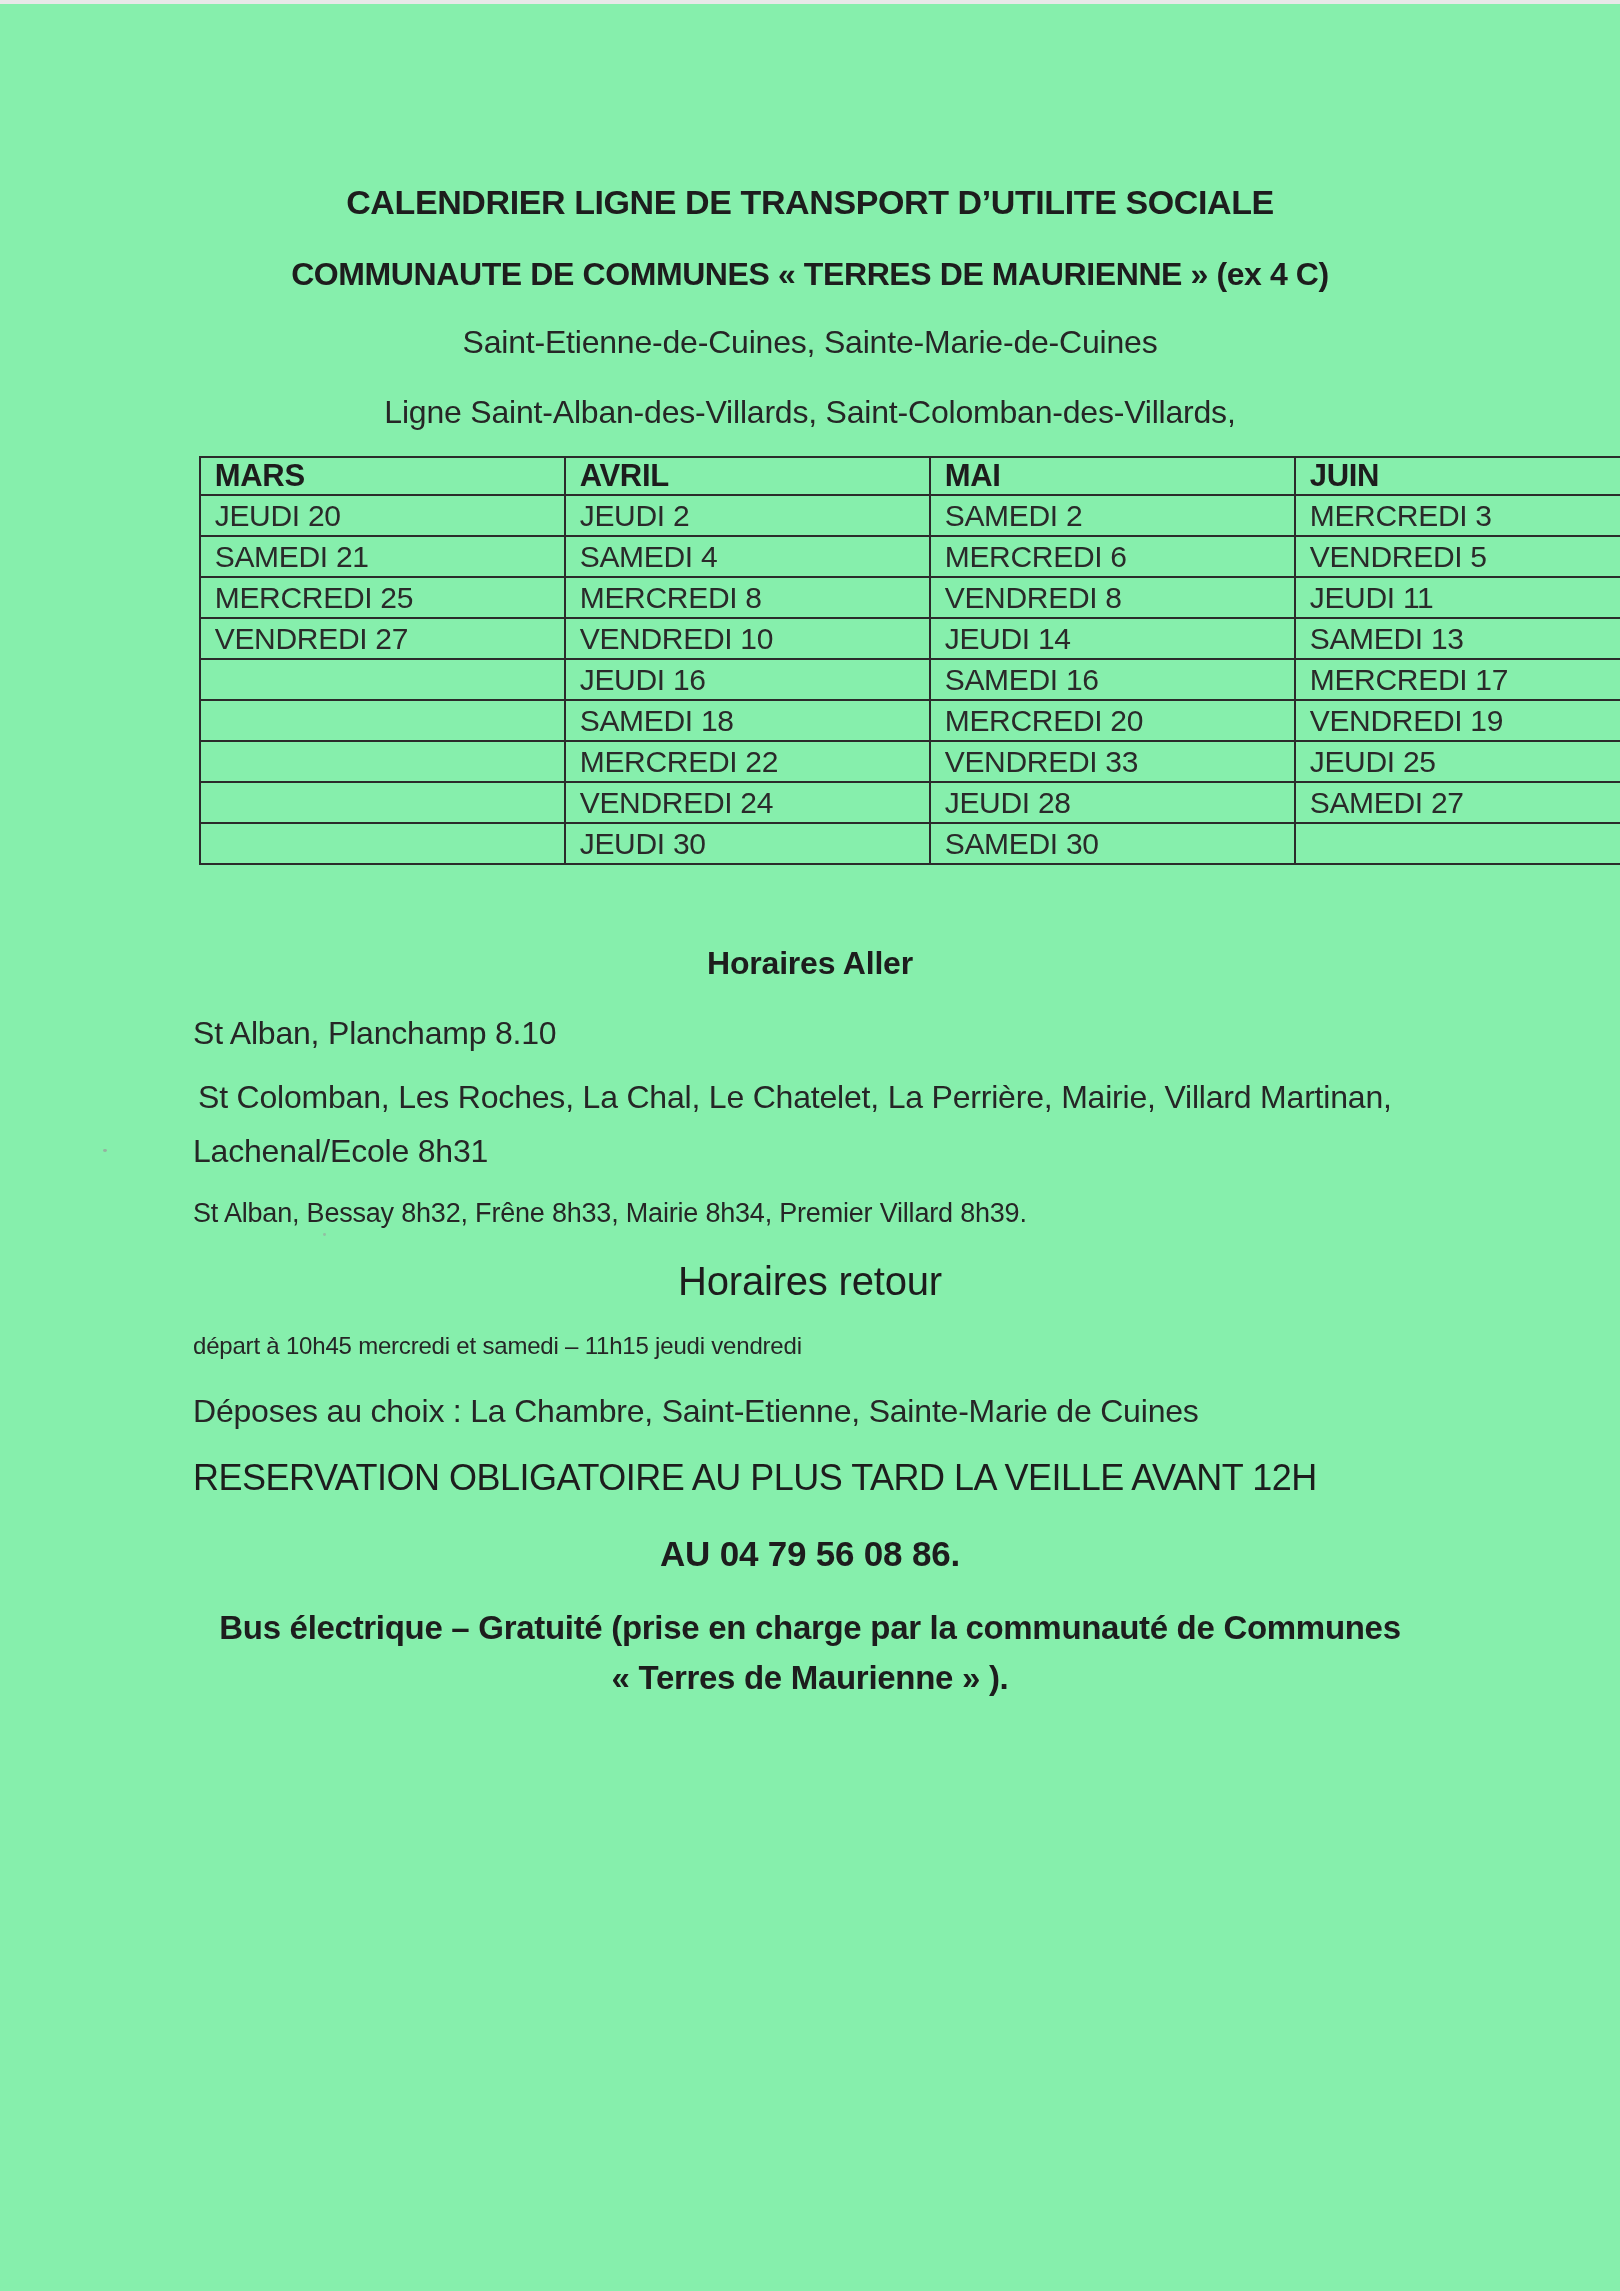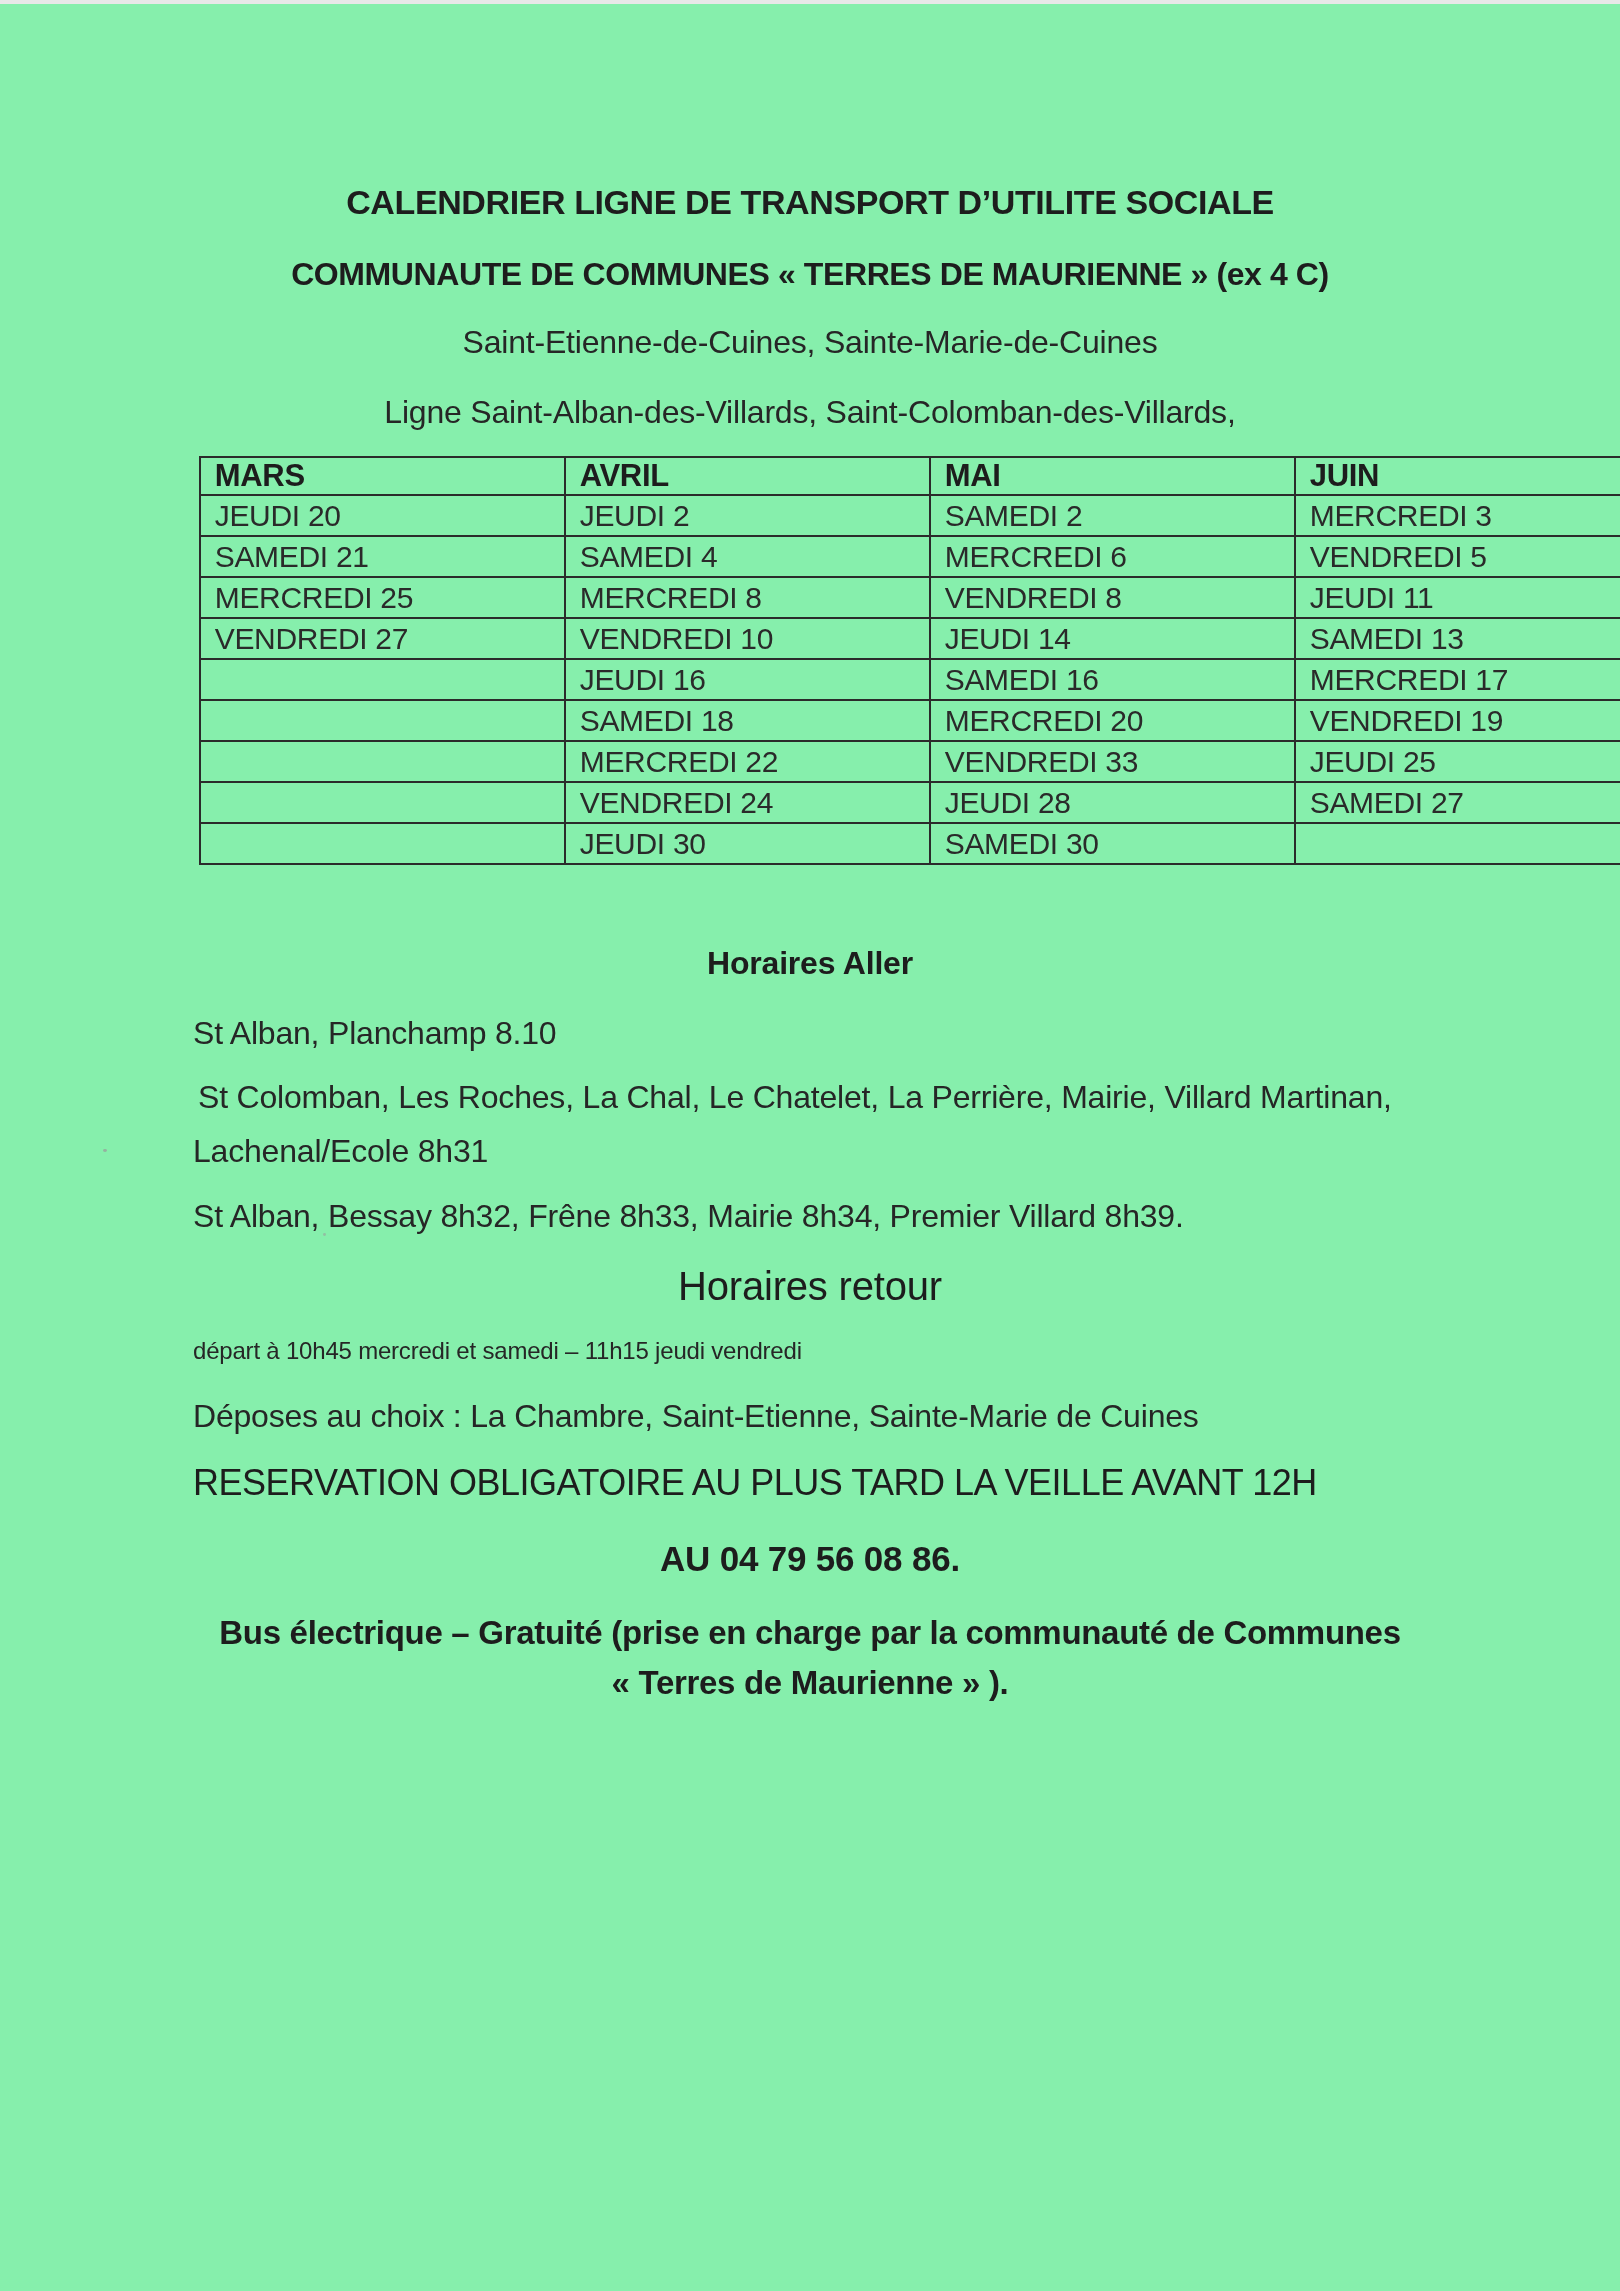--- a/index.html
+++ b/index.html
@@ -37,21 +37,21 @@
     vertical-align:middle;
     white-space:nowrap;
     overflow:hidden;
   }
   table.cal th{height:37px;font-size:31px;font-weight:700;color:#1d1d1d;letter-spacing:-0.3px;}
   table.cal td{height:41px;font-size:30px;font-weight:400;color:#2a2a2a;letter-spacing:-0.3px;}
   .h-section{font-size:32px;font-weight:700;line-height:1;color:#1d1d1d;margin-top:82px;}
   .p-aller1{font-size:32px;line-height:1;margin-top:38px;}
   .p-aller2a{font-size:32px;line-height:1;margin-top:32px;margin-left:198px;}
   .p-aller2b{font-size:32px;line-height:1;margin-top:21.6px;}
-  .p-aller3{font-size:32px;line-height:1;margin-top:33px;}
+  .p-aller3{font-size:27px;line-height:1;margin-top:33px;}
   .h-retour{font-size:40px;font-weight:400;line-height:1;color:#1d1d1d;margin-top:34px;}
   .p-retour1{font-size:24px;line-height:1;margin-top:33px;}
   .p-retour2{font-size:32px;line-height:1;margin-top:37px;}
   .p-resa{font-size:36px;font-weight:400;line-height:1;color:#1d1d1d;margin-top:33px;letter-spacing:-0.5px;}
   .p-phone{font-size:35px;font-weight:700;line-height:1;color:#1d1d1d;margin-top:40px;}
   .p-bus1{font-size:33px;font-weight:700;line-height:1;color:#1d1d1d;margin-top:40px;letter-spacing:-0.3px;}
   .p-bus2{font-size:33px;font-weight:700;line-height:1;color:#1d1d1d;margin-top:17.6px;letter-spacing:-0.3px;}
   .speck{position:absolute;background:#9a9a9a;border-radius:50%;}
   .speck1{left:103px;top:1145px;width:3.9px;height:2.9px;opacity:.7;}
   .speck2{left:323px;top:1229px;width:2.9px;height:2.9px;opacity:.55;}

